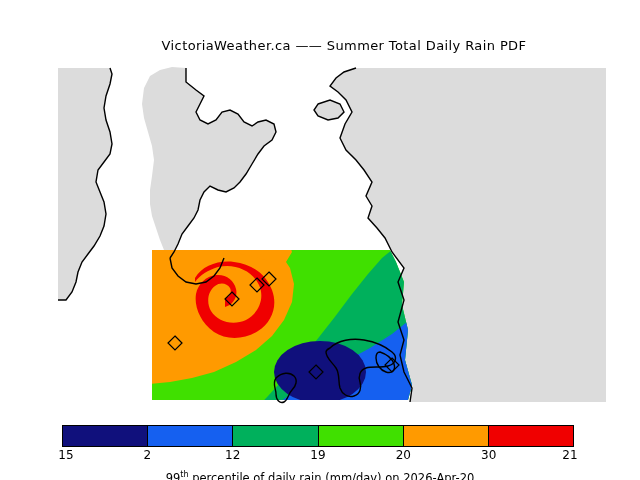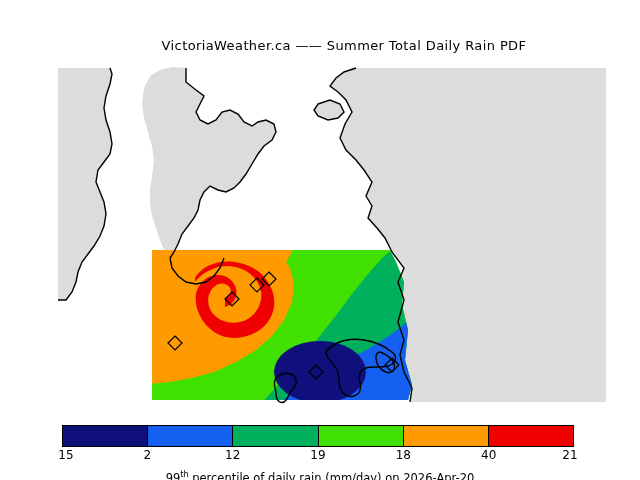--- a/index.html
+++ b/index.html
@@ -259,21 +259,21 @@
       <div class="cbar-cell" style="background:#00B05C"></div>
       <div class="cbar-cell" style="background:#40E000"></div>
       <div class="cbar-cell" style="background:#FF9A00"></div>
       <div class="cbar-cell" style="background:#F00000"></div>
     </div>
     <div class="cbar-ticks">
       <span class="tick" style="left:4px">15</span>
       <span class="tick" style="left:85.3px">2</span>
       <span class="tick" style="left:170.7px">12</span>
       <span class="tick" style="left:256px">19</span>
-      <span class="tick" style="left:341.3px">18</span>
-      <span class="tick" style="left:426.7px">40</span>
+      <span class="tick" style="left:341.3px">20</span>
+      <span class="tick" style="left:426.7px">30</span>
       <span class="tick" style="left:508px">21</span>
     </div>
   </div>
 
   <div class="caption"><span>99</span><sup>th</sup><span> percentile of daily rain (mm/day) on 2026-Apr-20</span></div>
 
 </div>
 
 </body></html>

